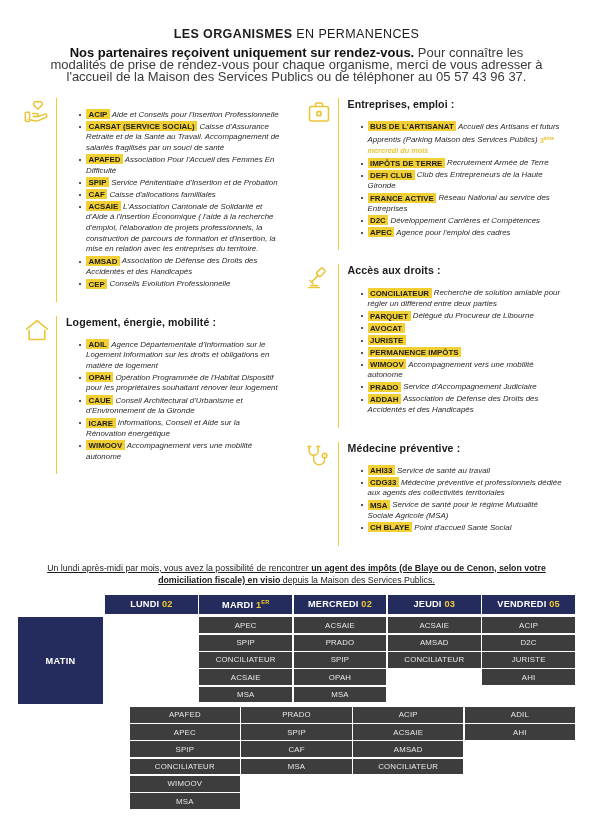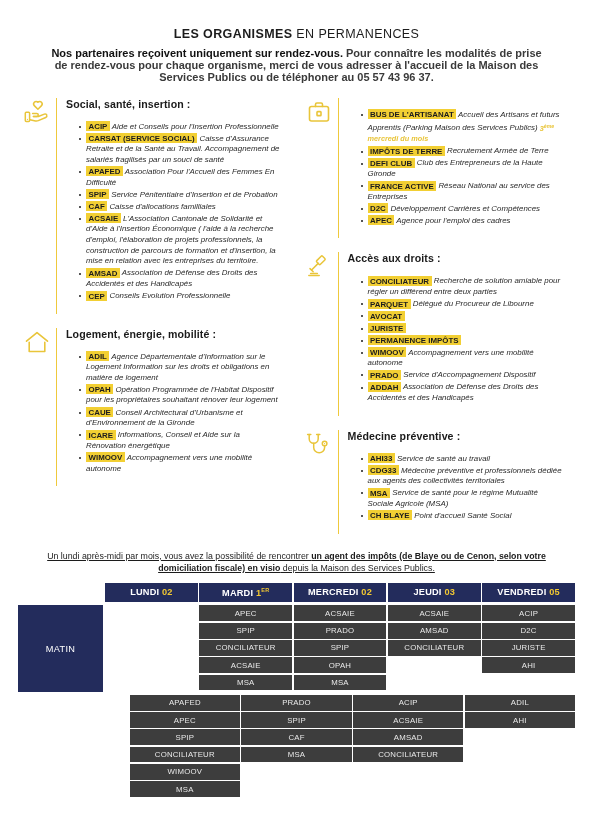--- a/index.html
+++ b/index.html
@@ -22,25 +22,24 @@
   .header { padding: 27px 22px 0 22px; text-align: center; }
   .title {
     font-size: 12.5px;
     letter-spacing: .4px;
     color: #1c1c1c;
     margin-bottom: 6px;
   }
   .title .strong { font-weight: bold; }
   .title .light { font-weight: normal; }
   .intro {
-    font-size: 11px;
+    font-size: 13px;
     line-height: 12.2px;
     color: #3a3a3a;
     padding: 0 28px;
-    font-weight: bold;
   }
   .intro b { color: #111; }
 
   
   .columns {
     display: flex;
     padding: 14px 18px 0 18px;
     gap: 6px;
   }
   .col { width: 50%; }
@@ -134,21 +133,21 @@
   .hcell .num { color: #f2c832; }
   .hcell .num sup { font-size: 5.5px; }
 
   .band { display: flex; margin-top: 3px; }
   .band-label {
     width: 85px;
     min-width: 85px;
     background: #232c5c;
     color: #ffffff;
     font-size: 9.2px;
-    font-weight: normal;
+    font-weight: bold;
     display: flex;
     align-items: center;
     justify-content: center;
     text-align: center;
     line-height: 12px;
     margin-right: 2px;
     letter-spacing: .3px;
   }
   .band-grid {
     flex: 1;
@@ -195,21 +194,20 @@
         <div class="sec-icon">
           <svg width="26" height="24" viewBox="0 0 26 24" fill="none" stroke="#e9c53a" stroke-width="1.5" stroke-linecap="round" stroke-linejoin="round">
             <path d="M17.5 2.2c-1 -1.1 -2.7 -1.1 -3.6 0.1c-0.9 -1.2 -2.6 -1.2 -3.6 -0.1c-1 1.1 -0.8 2.7 0.2 3.7l3.4 3.3l3.4 -3.3c1 -1 1.2 -2.6 0.2 -3.7z"></path>
             <path d="M8.6 13.5h4.1c0.9 0 1.6 0.7 1.6 1.5s-0.7 1.5 -1.6 1.5h-3.2"></path>
             <path d="M9.4 16.5h4.9l6.1 -2.4c1 -0.4 2.1 0.1 2.4 1.1c0.3 0.9 -0.2 1.9 -1.1 2.3l-7.4 3.1c-0.9 0.4 -1.9 0.5 -2.8 0.3l-5.6 -1.2"></path>
             <rect x="1.3" y="12.2" width="4.3" height="9.2" rx="1"></rect>
             <circle cx="3.4" cy="19.4" r="0.55" fill="#e9c53a" stroke="none"></circle>
           </svg>
         </div>
         <div class="sec-body">
-          <div class="sec-title">Social, santé, insertion :</div>
           <ul class="items">
               <li><span class="tag">ACIP</span><span> Aide et Conseils pour l'Insertion Professionnelle</span></li>
               <li><span class="tag">CARSAT (SERVICE SOCIAL)</span><span> Caisse d'Assurance Retraite et de la Santé au Travail. Accompagnement de salariés fragilisés par un souci de santé</span></li>
               <li><span class="tag">APAFED</span><span> Association Pour l'Accueil des Femmes En Difficulté</span></li>
               <li><span class="tag">SPIP</span><span> Service Pénitentiaire d'Insertion et de Probation</span></li>
               <li><span class="tag">CAF</span><span> Caisse d'allocations familliales</span></li>
               <li><span class="tag">ACSAIE</span><span> L'Association Cantonale de Solidarité et d'Aide à l'Insertion Économique ( l'aide à la recherche d'emploi, l'élaboration de projets professionnels, la construction de parcours de formation et d'insertion, la mise en relation avec les entreprises du territoire.</span></li>
               <li><span class="tag">AMSAD</span><span> Association de Défense des Droits des Accidentés et des Handicapés</span></li>
               <li><span class="tag">CEP</span><span> Conseils Evolution Professionnelle</span></li>
             </ul>
@@ -241,20 +239,21 @@
 
       <div class="section">
         <div class="sec-icon">
           <svg width="24" height="24" viewBox="0 0 24 24" fill="none" stroke="#e9c53a" stroke-width="1.6" stroke-linecap="round" stroke-linejoin="round">
             <rect x="2.5" y="6.5" width="19" height="14.5" rx="2"></rect>
             <path d="M8.5 6.5V4.4c0-0.8 0.6-1.4 1.4-1.4h4.2c0.8 0 1.4 0.6 1.4 1.4v2.1"></path>
             <rect x="10" y="11.6" width="4" height="4" rx="0.7"></rect>
           </svg>
         </div>
         <div class="sec-body">
+          <div class="sec-title">Entreprises, emploi :</div>
           <ul class="items">
               <li><span class="tag">BUS DE L'ARTISANAT</span><span> Accueil des Artisans et futurs Apprentis (Parking Maison des Services Publics)</span><span class="note"> 3<sup>ème</sup> mercredi du mois</span></li>
               <li><span class="tag">IMPÔTS DE TERRE</span><span> Recrutement Armée de Terre</span></li>
               <li><span class="tag">DEFI CLUB</span><span> Club des Entrepreneurs de la Haute Gironde</span></li>
               <li><span class="tag">FRANCE ACTIVE</span><span> Réseau National au service des Entreprises</span></li>
               <li><span class="tag">D2C</span><span> Développement Carrières et Compétences</span></li>
               <li><span class="tag">APEC</span><span> Agence pour l'emploi des cadres</span></li>
             </ul>
         </div>
       </div>
@@ -271,21 +270,21 @@
         </div>
         <div class="sec-body">
           <div class="sec-title">Accès aux droits :</div>
           <ul class="items">
               <li><span class="tag">CONCILIATEUR</span><span> Recherche de solution amiable pour régler un différend entre deux parties</span></li>
               <li><span class="tag">PARQUET</span><span> Délégué du Procureur de Libourne</span></li>
               <li><span class="tag">AVOCAT</span></li>
               <li><span class="tag">JURISTE</span></li>
               <li><span class="tag">PERMANENCE IMPÔTS</span></li>
               <li><span class="tag">WIMOOV</span><span> Accompagnement vers une mobilité autonome</span></li>
-              <li><span class="tag">PRADO</span><span> Service d'Accompagnement Dispositif</span></li>
+              <li><span class="tag">PRADO</span><span> Service d'Accompagnement Judiciaire</span></li>
               <li><span class="tag">ADDAH</span><span> Association de Défense des Droits des Accidentés et des Handicapés</span></li>
             </ul>
         </div>
       </div>
 
       <div class="section">
         <div class="sec-icon">
           <svg width="26" height="24" viewBox="0 0 26 24" fill="none" stroke="#e9c53a" stroke-width="1.5" stroke-linecap="round" stroke-linejoin="round">
             <path d="M3.2 2.6v4.2c0 2.5 2 4.5 4.5 4.5s4.5 -2 4.5 -4.5V2.6"></path>
             <path d="M1.6 2.6h3.2"></path>

